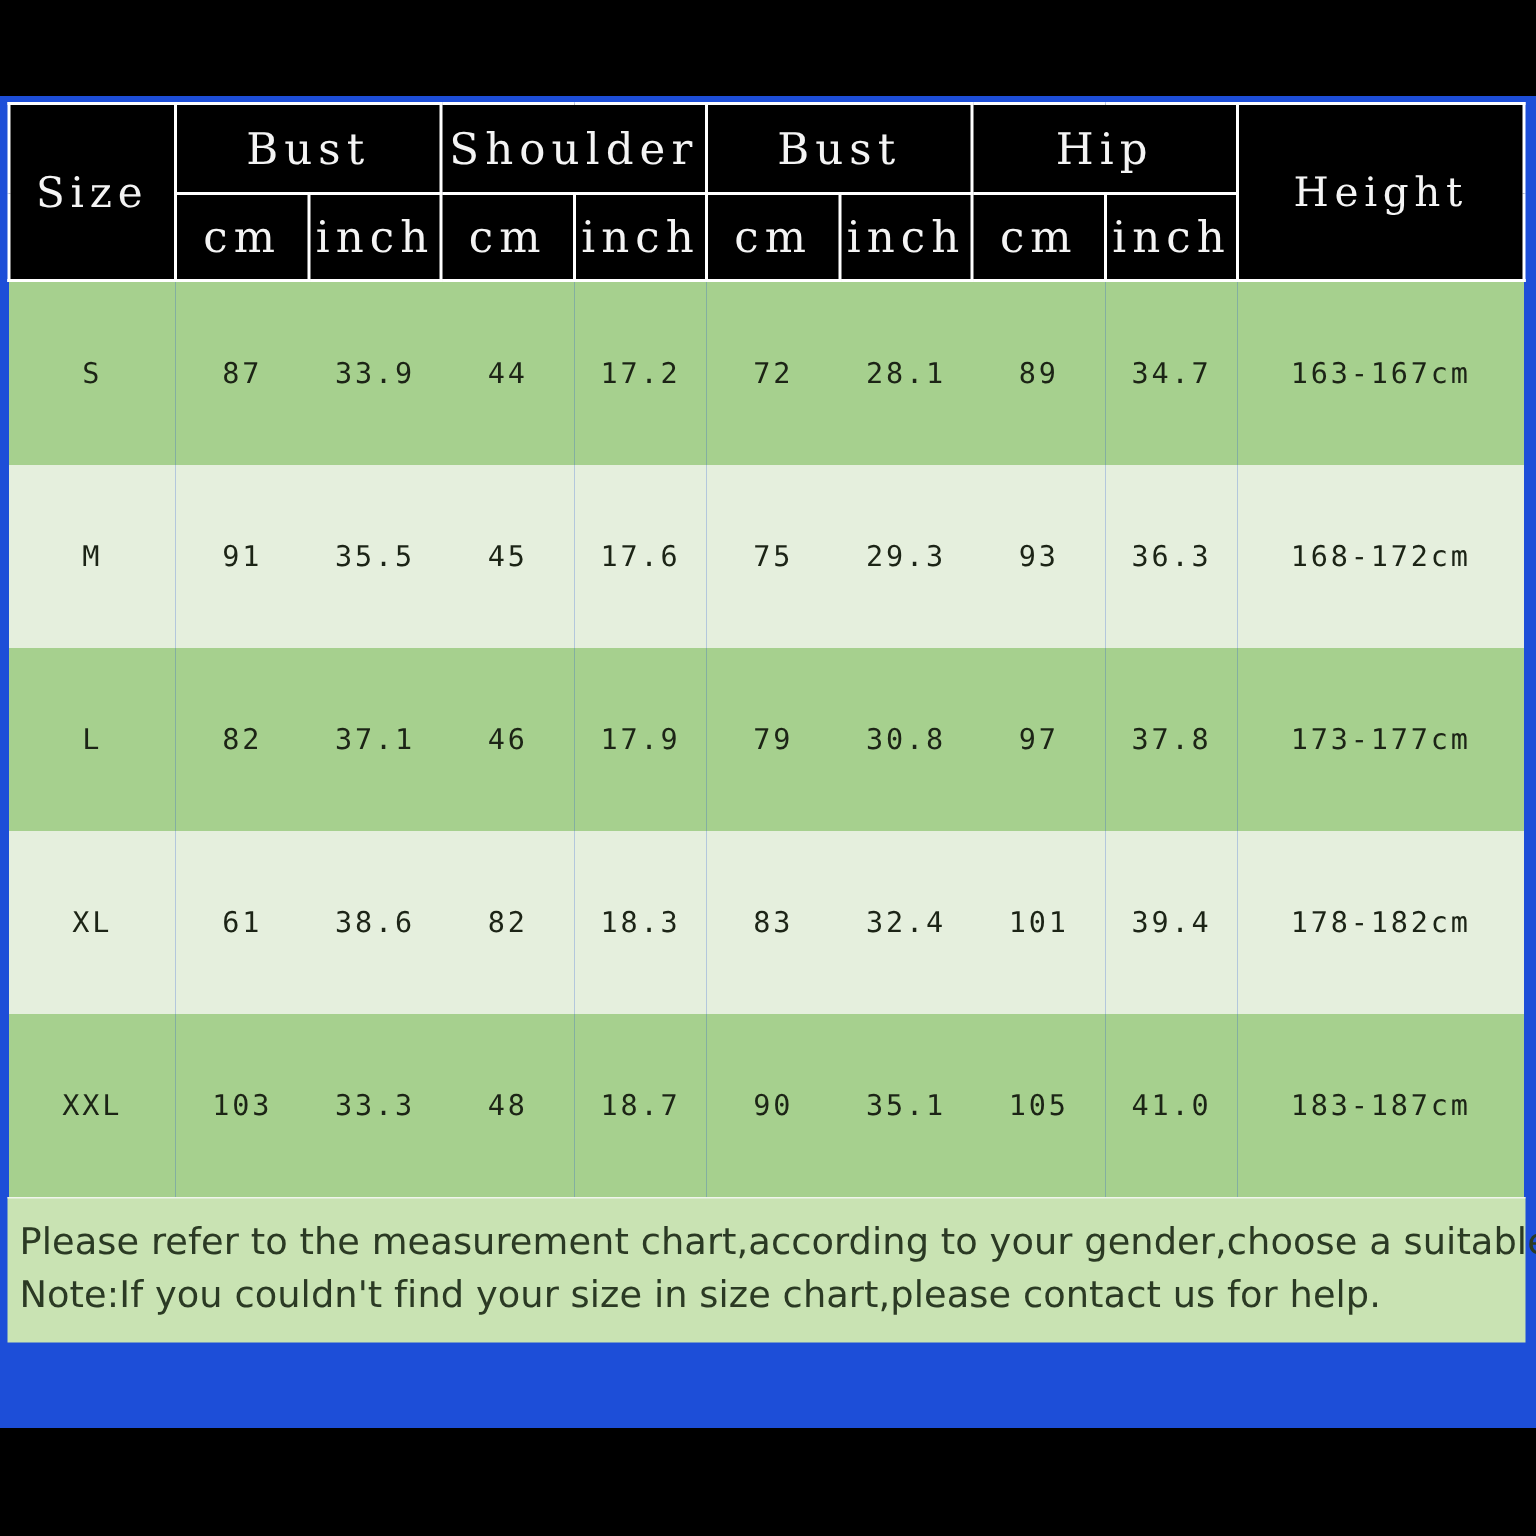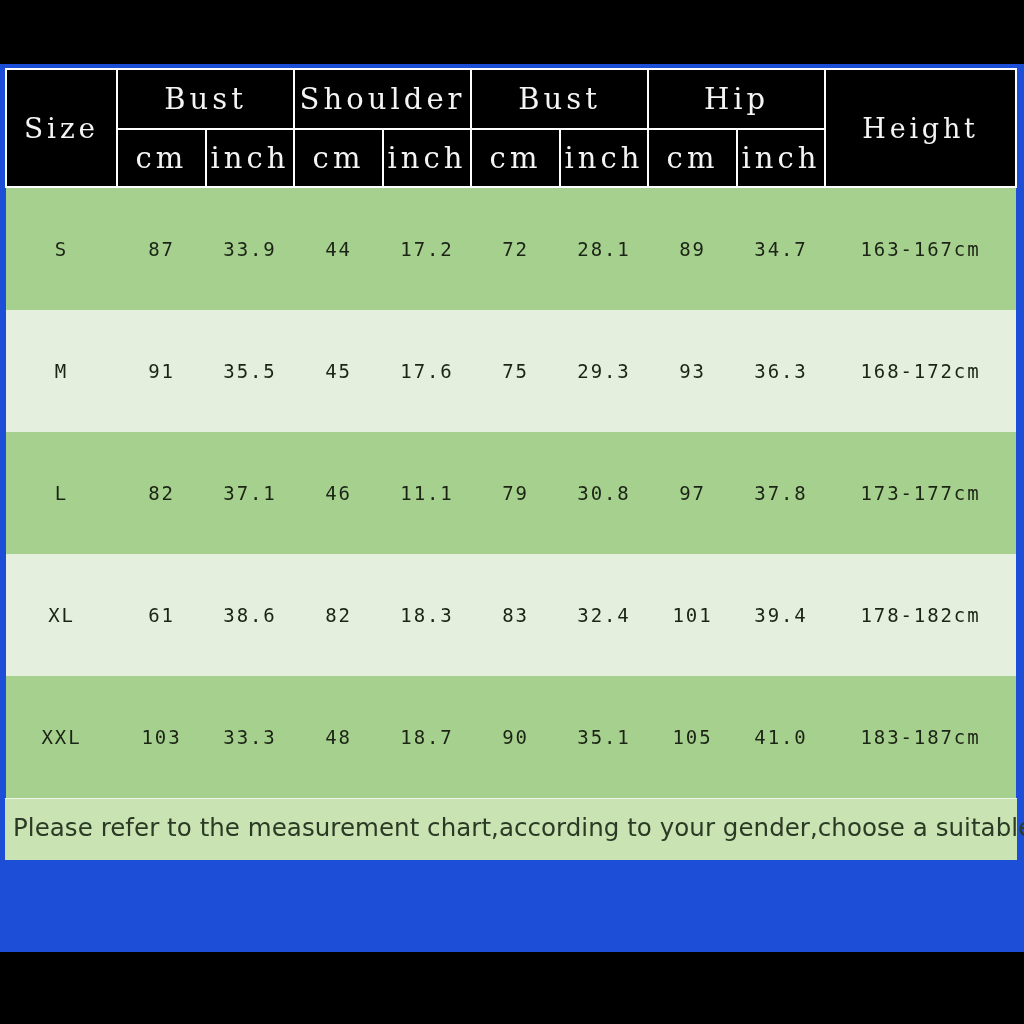--- a/index.html
+++ b/index.html
@@ -178,21 +178,21 @@
             <td>29.3</td>
             <td>93</td>
             <td>36.3</td>
             <td>168-172cm</td>
           </tr>
           <tr class="odd">
             <td>L</td>
             <td>82</td>
             <td>37.1</td>
             <td>46</td>
-            <td>11.1</td>
+            <td>17.9</td>
             <td>79</td>
             <td>30.8</td>
             <td>97</td>
             <td>37.8</td>
             <td>173-177cm</td>
           </tr>
           <tr class="even">
             <td>XL</td>
             <td>61</td>
             <td>38.6</td>
@@ -214,17 +214,18 @@
             <td>35.1</td>
             <td>105</td>
             <td>41.0</td>
             <td>183-187cm</td>
           </tr>
         </tbody>
       </table>
 
       <div id="note">
         <span class="ln">Please refer to the measurement chart,according to your gender,choose a suitable size,</span>
+        <span class="ln">Note:If you couldn't find your size in size chart,please contact us for help.</span>
       </div>
 
     </div>
   </div>
 </div>
 
 </body></html>

